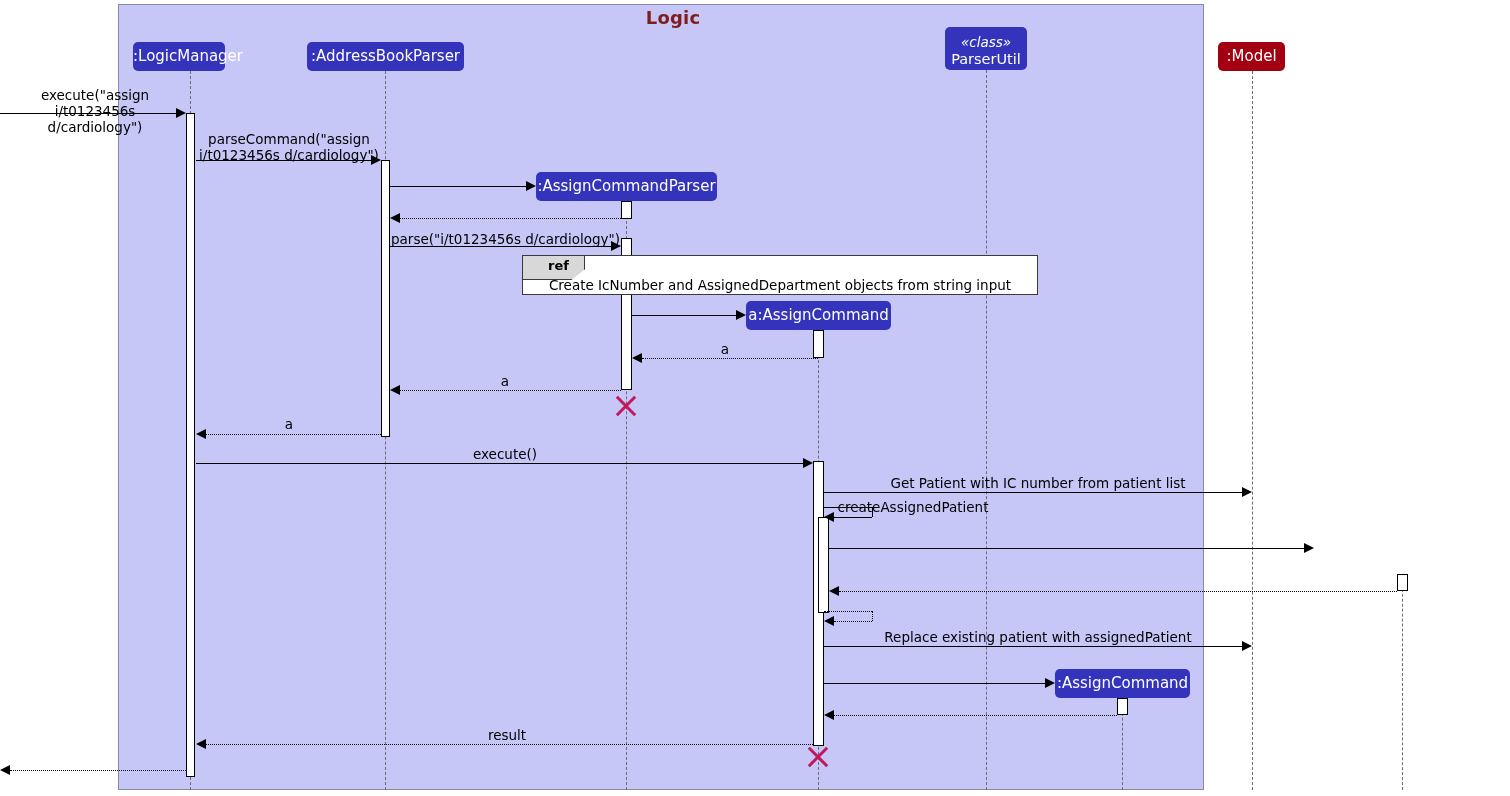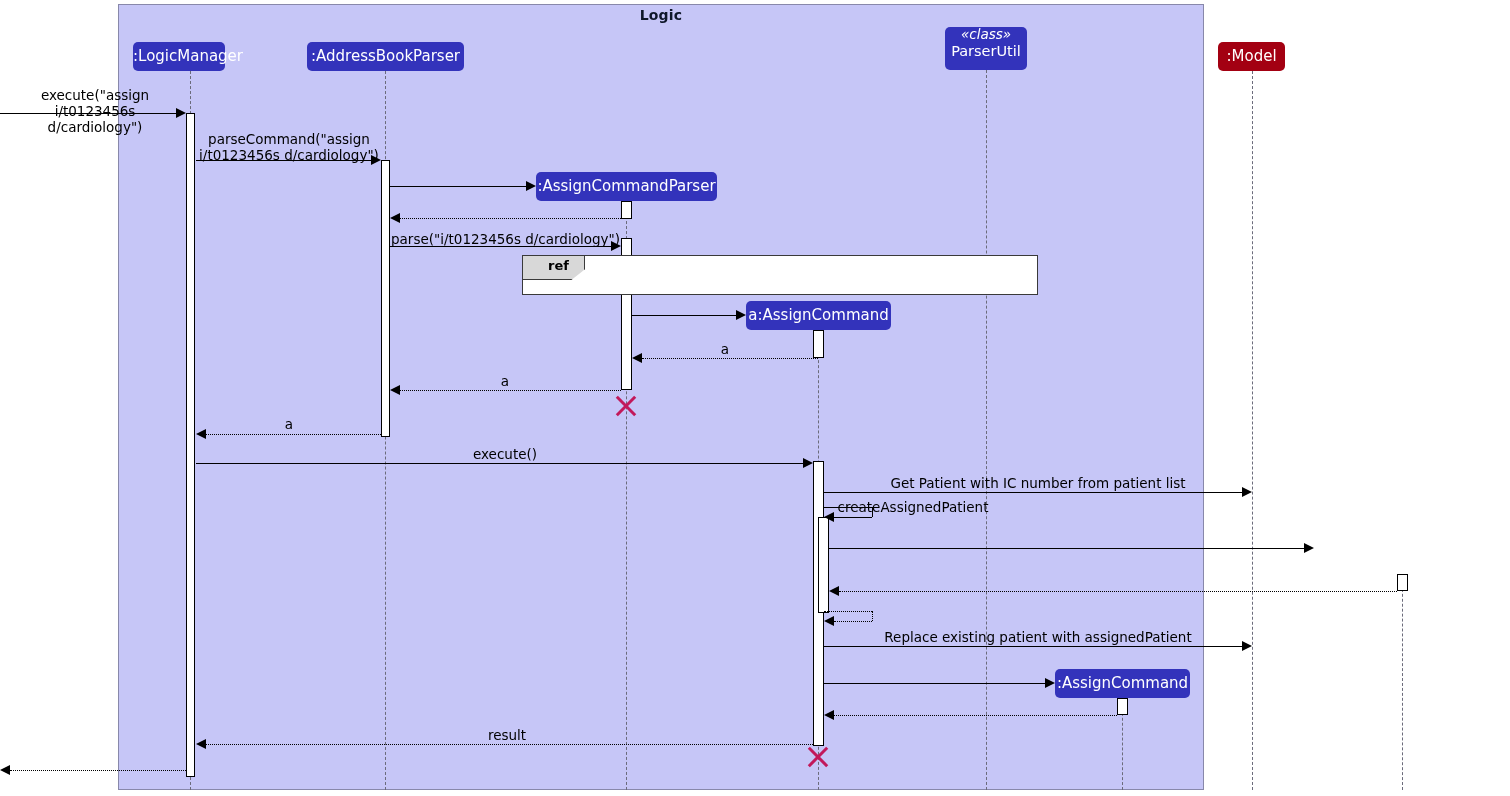--- a/index.html
+++ b/index.html
@@ -21,43 +21,44 @@
   .group-box {
     position: absolute;
     box-sizing: border-box;
     border: 1px solid #888888;
   }
   .group-title {
     position: absolute;
     top: 2px;
     width: 100%;
     text-align: center;
-    font-size: 14px;
+    font-size: 18px;
     font-weight: bold;
-    color: #0f172a;
+    color: #7f1d1d;
     letter-spacing: 0.2px;
+    margin-left: 12px;
   }
   .lifeline {
     position: absolute;
     width: 0;
     border-left: 1px dashed #6b6b7b;
   }
   .participant {
     position: absolute;
     box-sizing: border-box;
     border-radius: 5px;
     color: #ffffff;
     font-size: 15px;
     text-align: center;
     line-height: 1.15;
     padding-top: 6px;
     white-space: nowrap;
   }
   .participant.two-line {
-    padding-top: 0;
+    padding-top: 8px;
     font-size: 14.5px;
   }
   .participant .stereo {
     display: block;
     font-style: italic;
     font-size: 13.5px;
   }
   .activation {
     position: absolute;
     box-sizing: border-box;
@@ -220,20 +221,21 @@
     <div class="arrow-r" style="left: 1045px; top: 678px;"></div>
     <div class="msg-line dashed" style="left: 834px; top: 715px; width: 283px;"></div>
     <div class="arrow-l" style="left: 824px; top: 710px;"></div>
     <div class="msg-line dashed" style="left: 206px; top: 744px; width: 607px;"></div>
     <div class="arrow-l" style="left: 196px; top: 739px;"></div>
     <div class="msg-label multiline" style="left: 442px; top: 727px; width: 130px;">result</div>
     <div class="msg-line dashed" style="left: 10px; top: 770px; width: 176px;"></div>
     <div class="arrow-l" style="left: 0px; top: 765px;"></div>
     <div class="ref-frame" style="left: 522px; top: 255px; width: 516px; height: 40px;">
       <div class="ref-tab" style="width: 62px; height: 24px; text-align: center;">ref</div>
+      <div class="ref-body" style="top: 21px;">Create IcNumber and AssignedDepartment objects from string input</div>
     </div>
     <div class="participant" style="left: 133px; top: 42px; width: 92px; height: 29px; background: rgb(51, 51, 187);"><span>:LogicManager</span></div>
     <div class="participant" style="left: 307px; top: 42px; width: 157px; height: 29px; background: rgb(51, 51, 187);"><span>:AddressBookParser</span></div>
     <div class="participant" style="left: 536px; top: 172px; width: 181px; height: 29px; background: rgb(51, 51, 187);"><span>:AssignCommandParser</span></div>
     <div class="participant two-line" style="left: 945px; top: 27px; width: 82px; height: 43px; background: rgb(51, 51, 187);"><span class="stereo">«class»</span><span>ParserUtil</span></div>
     <div class="participant" style="left: 746px; top: 301px; width: 145px; height: 29px; background: rgb(51, 51, 187);"><span>a:AssignCommand</span></div>
     <div class="participant" style="left: 1055px; top: 669px; width: 135px; height: 29px; background: rgb(51, 51, 187);"><span>:AssignCommand</span></div>
     <div class="participant" style="left: 1218px; top: 42px; width: 67px; height: 29px; background: rgb(163, 0, 18);"><span>:Model</span></div>
     <div class="destroy-x" style="left: 613px; top: 393px;"></div>
     <div class="destroy-x" style="left: 805px; top: 744px;"></div>

